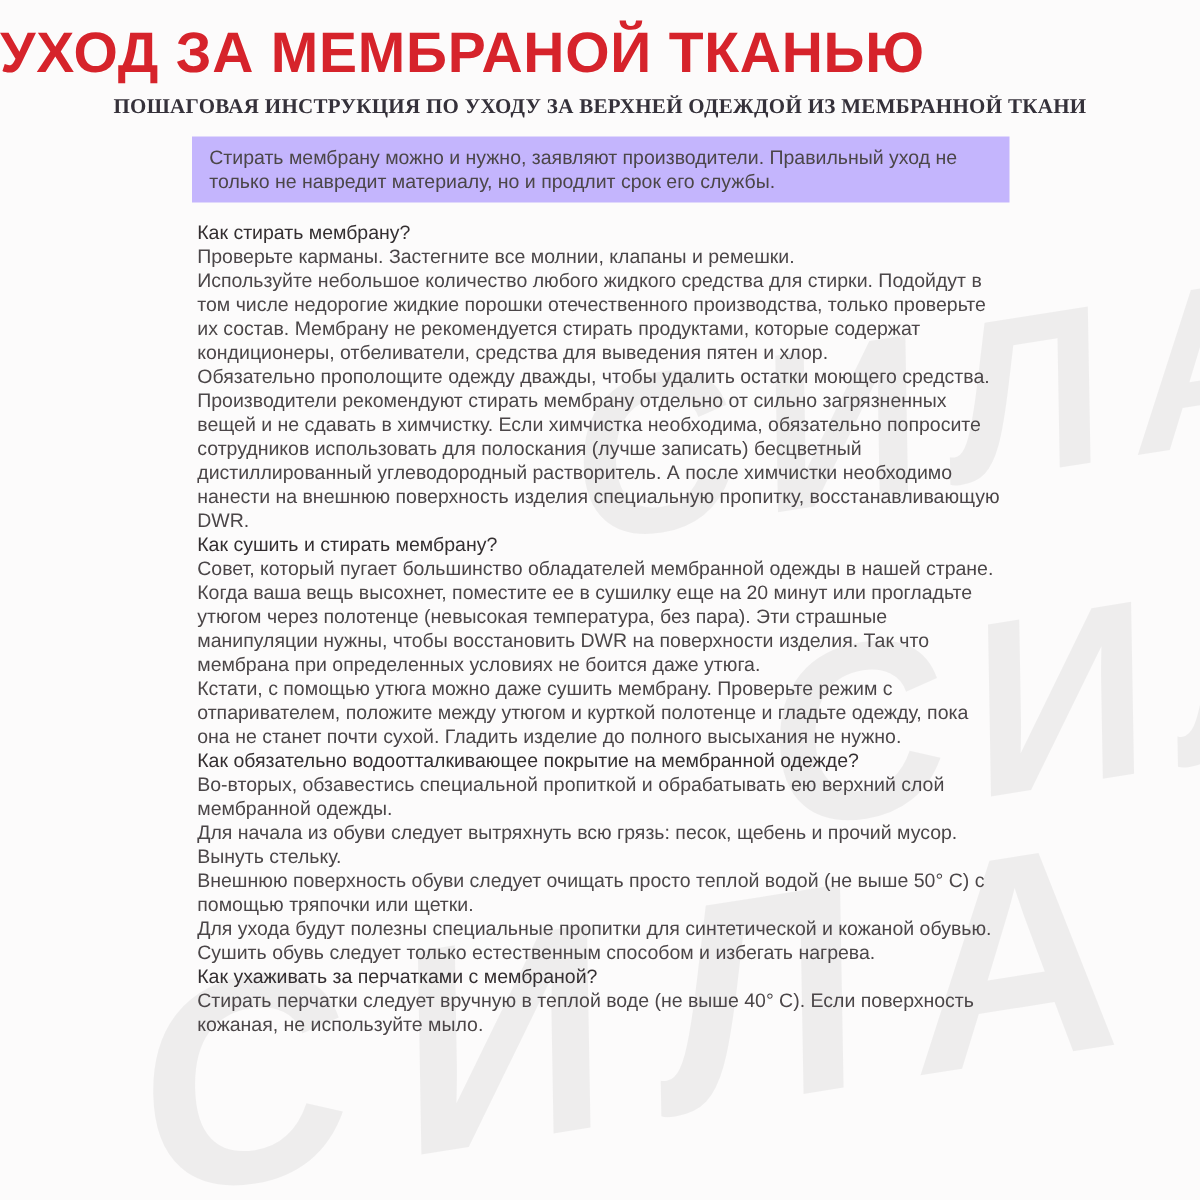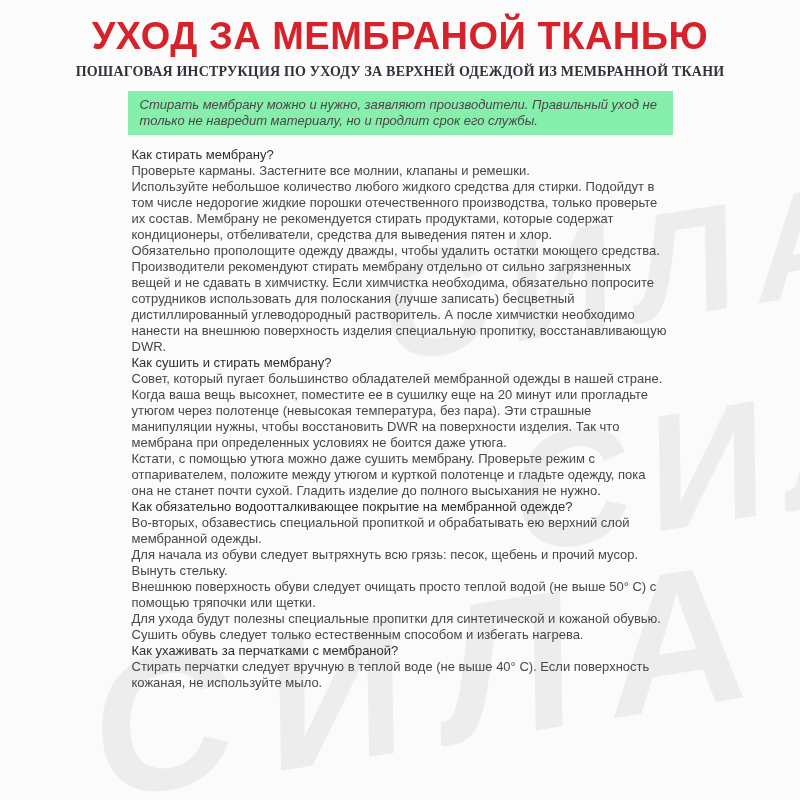--- a/index.html
+++ b/index.html
@@ -31,46 +31,45 @@
   .wm2 { font-size: 165px; top: 360px; left: 510px; }
   .wm3 { font-size: 195px; top: 565px; left: 90px; letter-spacing: 34px; }
   
   .content {
     position: relative;
     z-index: 1;
     padding-top: 14px;
   }
   .title {
     margin: 0;
-    text-align: center;
+    text-align: left;
     color: #d6232b;
     font-size: 38px;
     line-height: 44px;
     font-weight: 800;
     letter-spacing: 0.5px;
   }
   .subtitle {
     margin: 6px 0 0 0;
     text-align: center;
     color: #35313a;
     font-size: 14px;
     line-height: 16px;
     font-weight: bold;
     letter-spacing: 0.2px;
     font-family: Liberation Serif, serif;
   }
   .intro {
     width: 521px;
     margin: 11px auto 12px auto;
-    background: #86efac;
+    background: #c4b5fd;
     padding: 6px 12px 7px 12px;
     font-size: 13px;
     line-height: 15.5px;
     color: #4b4648;
-    font-style: italic;
   }
   .intro p { margin: 0; }
   .text-col {
     width: 537px;
     margin: 0 auto;
     font-size: 13px;
     line-height: 16px;
     color: #4b4648;
   }
   .sec-heading {

